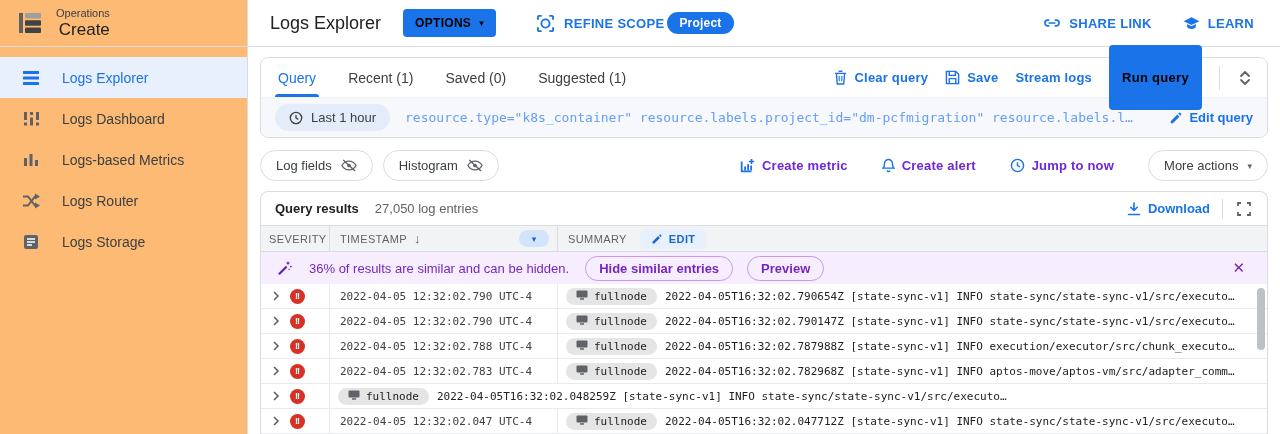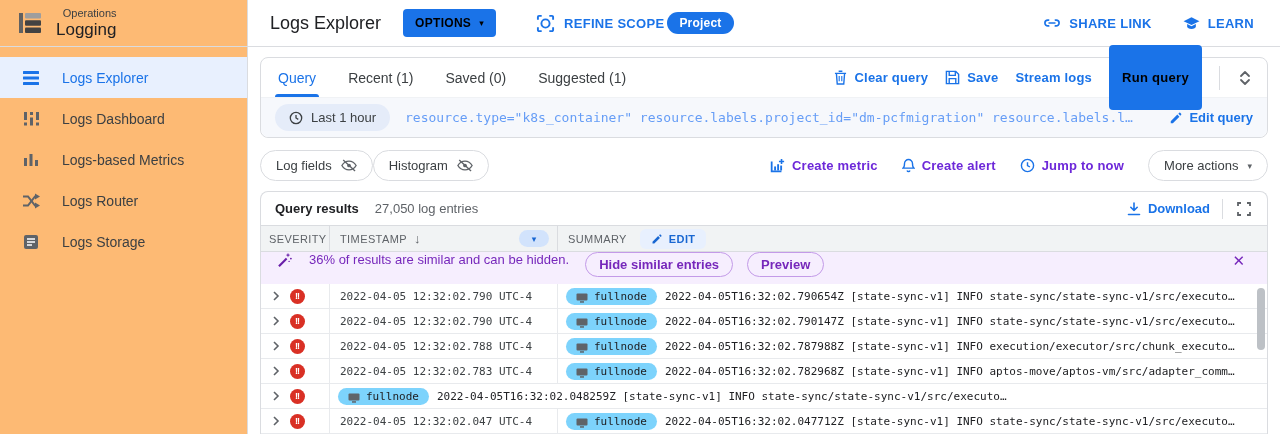--- a/index.html
+++ b/index.html
@@ -44,21 +44,21 @@
   .run-btn { font-size:13px; padding:25px 13px; }
   .vdivider { width:1px; height:24px; background:#dadce0; }
   .icon-btn { background:none; border:none; padding:2px; display:flex; cursor:pointer; }
 
   .query-bar { background:#f6f8fc; border-top:1px solid #f0f2f5; border-radius:0 0 8px 8px; display:flex; align-items:center; padding:6px 14px; gap:15px; }
   .time-pill { background:#e5ecf9; border-radius:16px; padding:6px 14px; font-size:13px; color:#3c4043; display:flex; align-items:center; gap:8px; flex:none; cursor:pointer; }
   .query-text { font-family:"DejaVu Sans Mono","Liberation Mono",monospace; font-size:13px; color:#669df6; white-space:nowrap; overflow:hidden; flex:1; }
   .edit-query { color:#1a73e8; font-size:13px; font-weight:bold; display:flex; align-items:center; gap:6px; flex:none; cursor:pointer; }
 
   
-  .toolbar { margin:12px 12px 0; display:flex; align-items:center; flex:none; }
+  .toolbar { margin:12px 12px 0; display:flex; align-items:center; gap:10px; flex:none; }
   .pill-btn { border:1px solid #dadce0; border-radius:17px; background:#fff; padding:7px 15px; font-size:13px; color:#3c4043; display:inline-flex; align-items:center; gap:9px; cursor:pointer; font-family:inherit; }
   .toolbar-spacer { flex:1; }
   .toolbar-link { color:#6d28d9; font-size:13px; font-weight:bold; letter-spacing:.2px; display:flex; align-items:center; gap:7px; margin-right:24px; cursor:pointer; }
   .more-caret { color:#5f6368; font-size:9px; }
 
   
   .results-card { margin:10px 12px 0; border:1px solid #dadce0; border-bottom:none; border-radius:8px 8px 0 0; flex:1; min-height:0; display:flex; flex-direction:column; overflow:hidden; position:relative; }
   .results-header { height:33px; flex:none; display:flex; align-items:center; padding:0 14px; }
   .results-title { font-size:13px; font-weight:bold; color:#202124; }
   .results-count { font-size:13px; color:#5f6368; margin-left:16px; }
@@ -67,54 +67,54 @@
 
   .table-header { height:27px; flex:none; background:#f1f3f4; border-top:1px solid #dadce0; border-bottom:1px solid #dadce0; display:flex; align-items:stretch; font-size:11px; color:#5f6368; letter-spacing:.4px; }
   .th-cell { display:flex; align-items:center; }
   .th-severity { width:68px; padding-left:8px; }
   .th-timestamp { width:228px; border-left:1px solid #dadce0; padding-left:10px; gap:7px;justify-content:flex-end; }
   .sort-icon { font-size:13px; color:#5f6368; }
   .th-dropdown { margin-left:auto; margin-right:8px; background:#d2e3fc; color:#1967d2; border:none; border-radius:9px; width:30px; height:17px; display:flex; align-items:center; justify-content:center; font-size:9px; cursor:pointer; }
   .th-summary { flex:1; border-left:1px solid #dadce0; padding-left:10px; gap:13px; }
   .edit-btn { background:#e8f0fe; color:#1967d2; border:none; border-radius:6px; font-size:11px; font-weight:bold; letter-spacing:.4px; padding:4px 11px; display:flex; align-items:center; gap:6px; cursor:pointer; font-family:inherit; }
 
-  .banner { height:32px; flex:none; background:#f6eefe; display:flex; align-items:flex-start; padding:0 16px; gap:16px; }
+  .banner { height:32px; flex:none; background:#f6eefe; display:flex; align-items:center; padding:0 16px; gap:16px; }
   .banner-msg { font-size:13px; color:#7627bb; }
   .banner-btn { background:transparent; border:1px solid #c39ae8; border-radius:15px; color:#7627bb; font-size:13px; font-weight:bold; padding:4px 13px; cursor:pointer; font-family:inherit; }
   .banner-btn + .banner-btn { margin-left:-2px; }
   .banner-close { margin-left:auto; background:none; border:none; color:#7627bb; font-size:15px; cursor:pointer; padding:0 6px; }
 
   .log-rows { flex:1; min-height:0; overflow:hidden; }
   .log-row { height:25px; display:flex; align-items:stretch; border-bottom:1px solid #e8eaed; font-family:"DejaVu Sans Mono","Liberation Mono",monospace; font-size:11px; cursor:pointer; }
   .lr-cell { display:flex; align-items:center; }
   .row-expand-col { width:68px; gap:9px; padding-left:10px; }
   .severity-badge { width:15px; height:15px; border-radius:50%; background:#d93025; color:#fff; font-family:"Liberation Sans",sans-serif; font-size:9px; font-weight:bold; letter-spacing:-1px; display:flex; align-items:center; justify-content:center; flex:none; }
   .severity-badge.severity-error::after { content:"!!"; padding-right:1px; }
   .row-timestamp-col { width:228px; border-left:1px solid #e8eaed; padding-left:10px; color:#3c4043; }
   .row-summary-col { flex:1; min-width:0; border-left:1px solid #e8eaed; padding-left:8px; gap:8px; overflow:hidden; }
-  .chip { background:#7dd3fc; border-radius:10px; padding:2px 10px; display:flex; align-items:flex-end; gap:6px; color:#202124; flex:none; }
+  .chip { background:#e5e5e5; border-radius:10px; padding:2px 10px; display:flex; align-items:flex-start; gap:6px; color:#202124; flex:none; }
   .row-summary-text { white-space:nowrap; overflow:hidden; color:#202124; }
   .scroll-thumb { position:absolute; right:2px; top:96px; width:8px; height:62px; background:#bdc1c6; border-radius:4px; cursor:pointer; }
 </style>
 </head>
 <body>
 
 <div class="app">
 
   <aside class="sidebar">
     <div class="sidebar-header">
       <svg width="26" height="26" viewBox="0 0 26 26">
         <rect x="1" y="3" width="4" height="20" fill="#616161"></rect>
         <rect x="7" y="3" width="16" height="5.4" rx="1" fill="#9e9e9e"></rect>
         <rect x="7" y="10.3" width="16" height="5.4" rx="1" fill="#424242"></rect>
         <rect x="7" y="17.6" width="16" height="5.4" rx="1" fill="#424242"></rect>
       </svg>
       <div>
         <div class="eyebrow">Operations</div>
-        <div class="product">Logging</div>
+        <div class="product">Create</div>
       </div>
     </div>
     <nav class="nav">
       <div class="nav-item active">
         <span class="nav-icon">
           <svg width="18" height="16" viewBox="0 0 18 16" fill="#1a73e8">
               <rect x="1" y="1" width="16" height="3" rx=".5"></rect>
               <rect x="1" y="6.5" width="16" height="3" rx=".5"></rect>
               <rect x="1" y="12" width="16" height="3" rx=".5"></rect>
             </svg>

